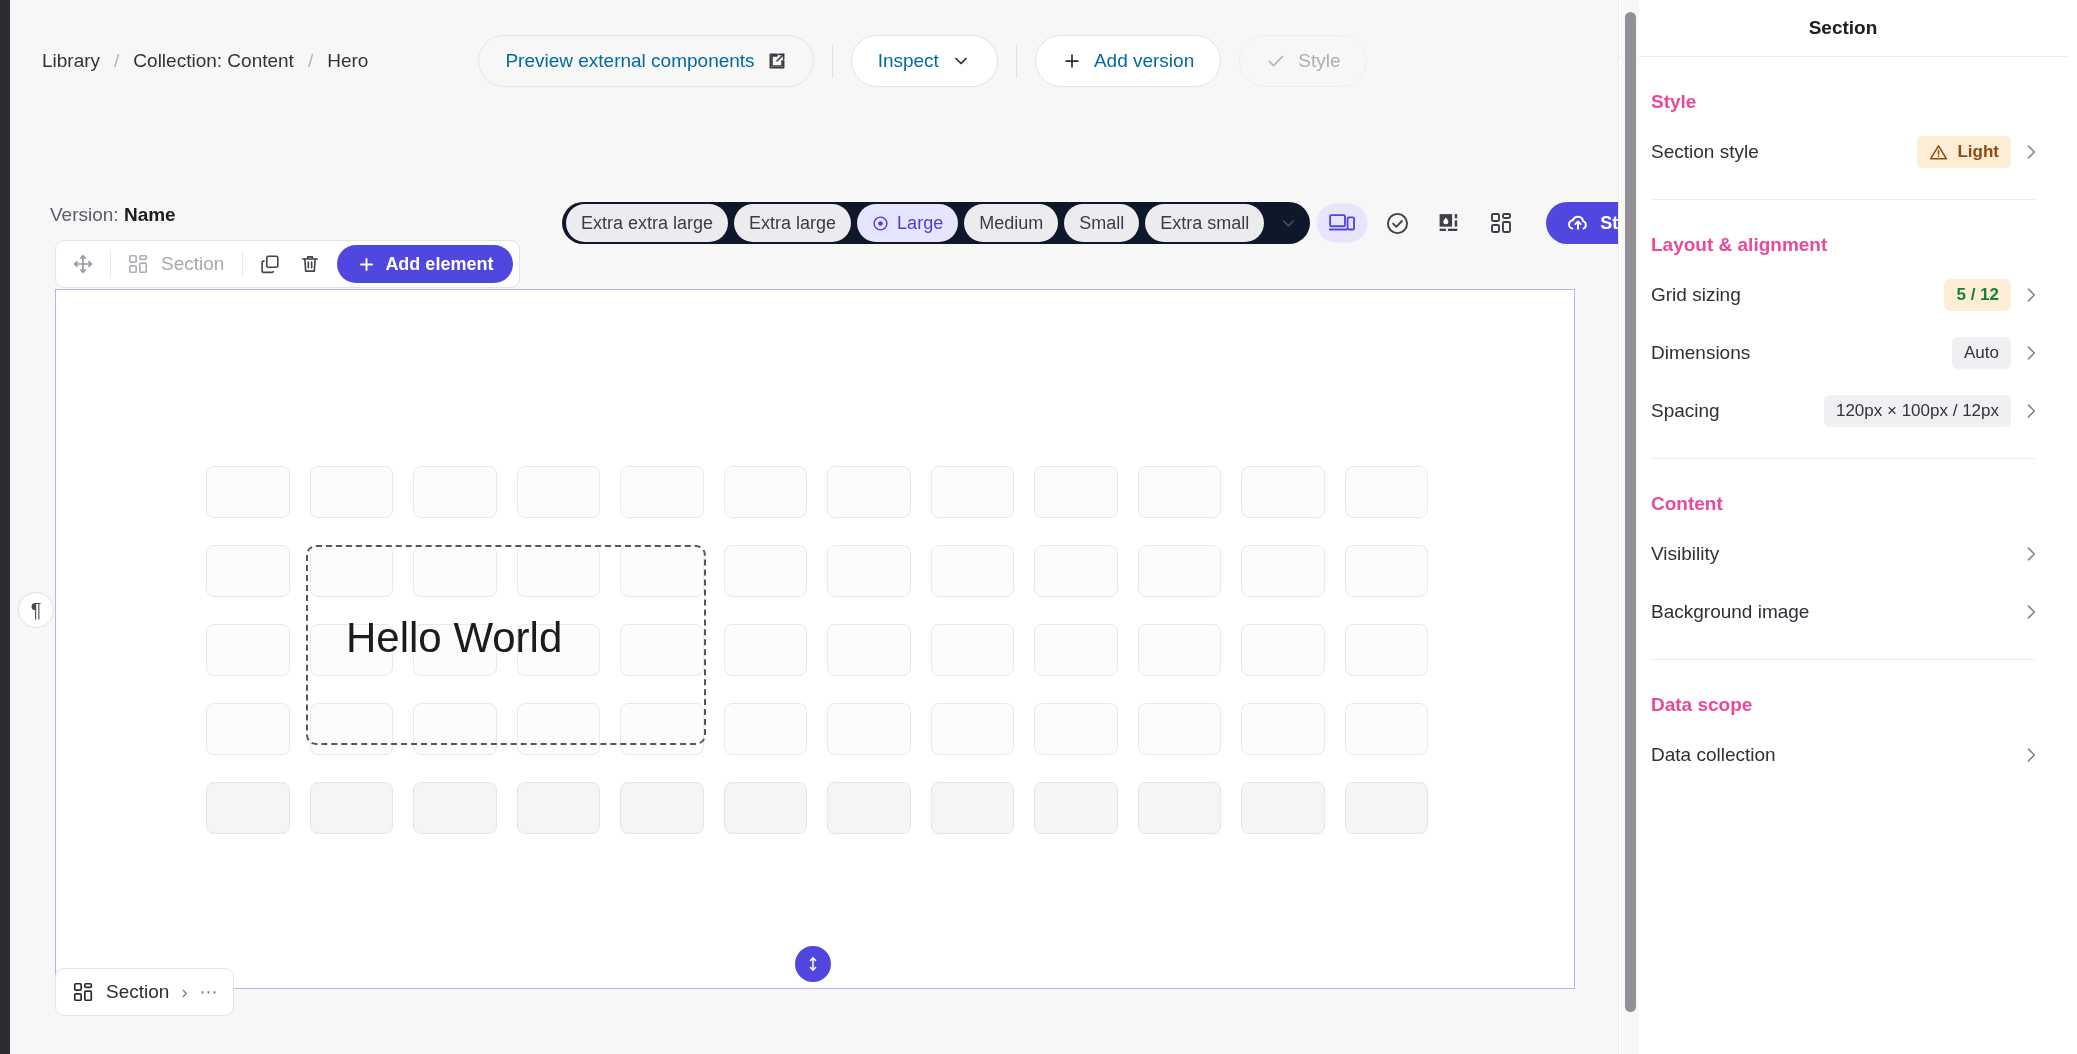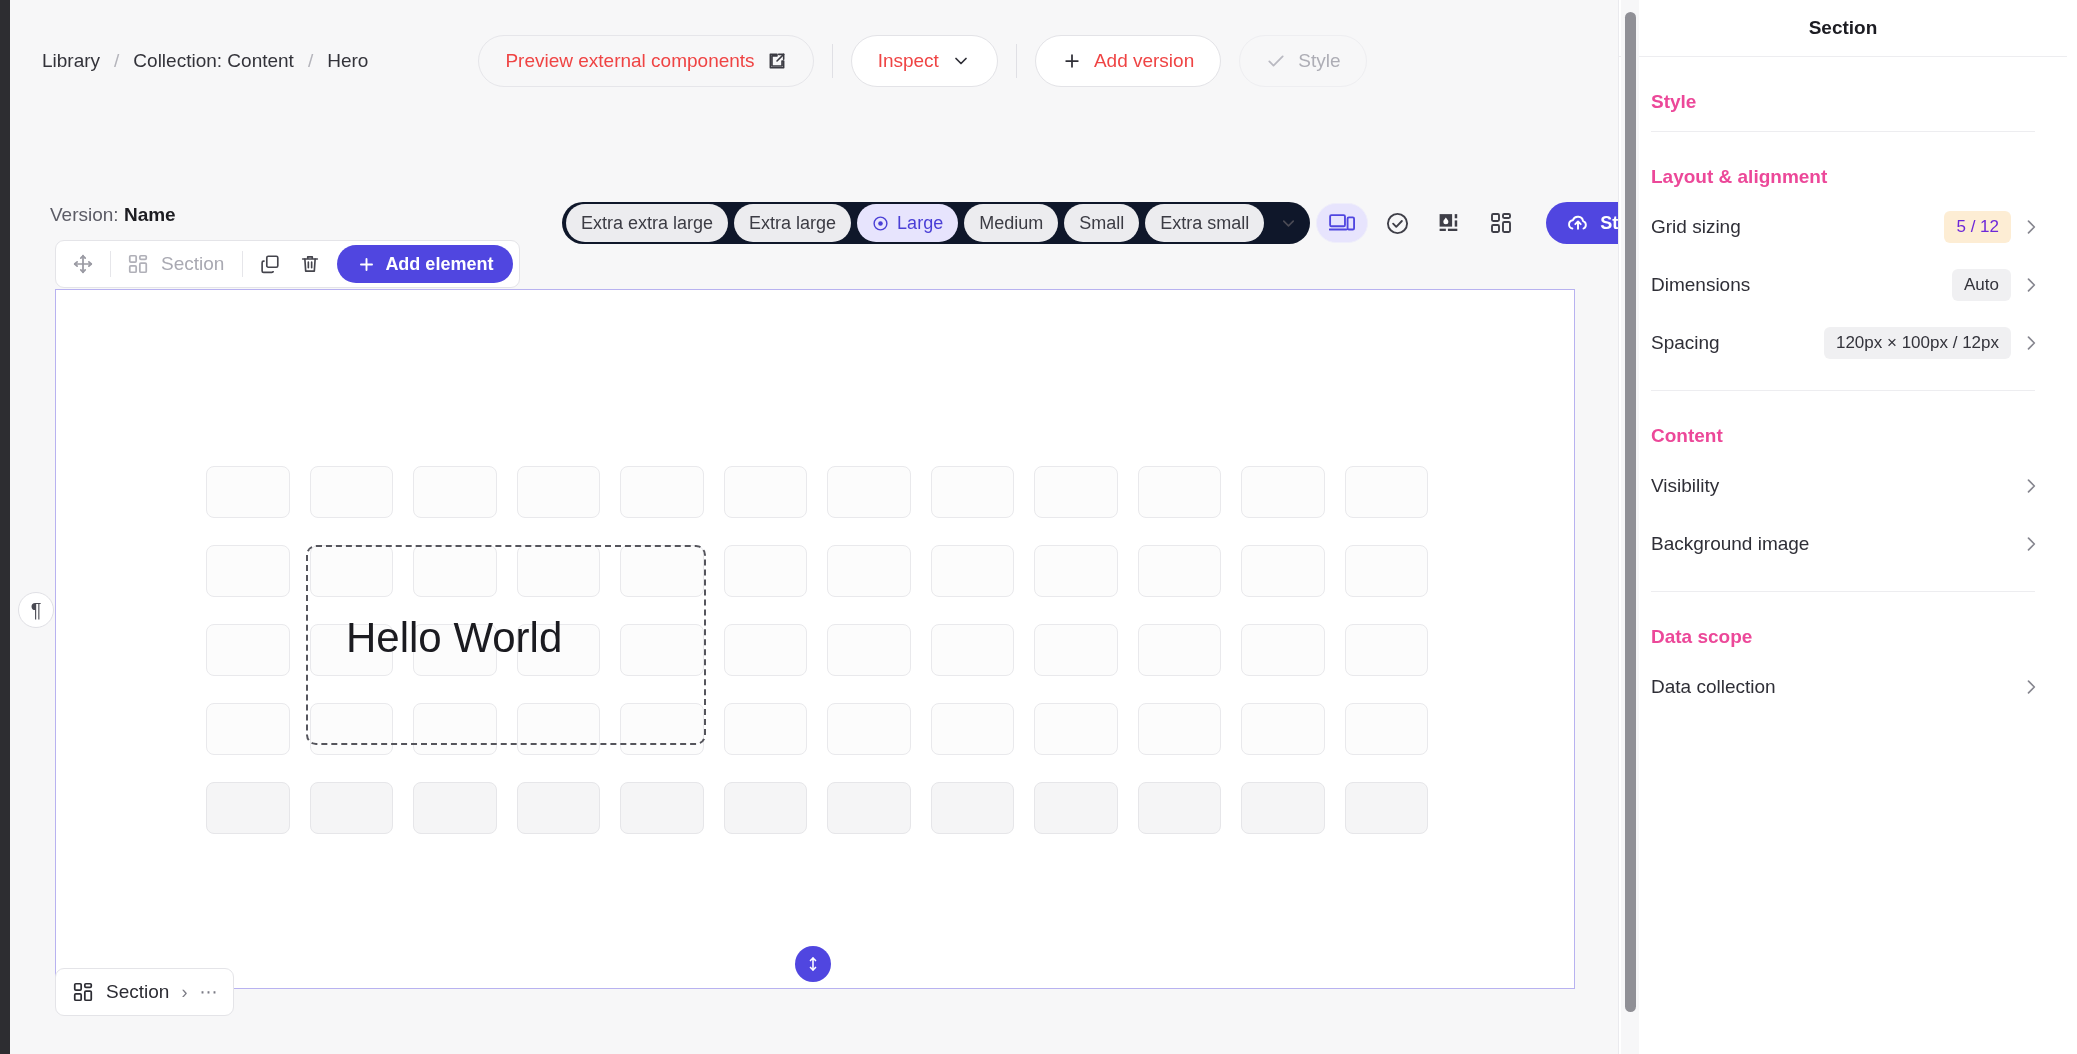--- a/index.html
+++ b/index.html
@@ -59,21 +59,21 @@
     margin-left: 110px;
   }
   .btn {
     display: inline-flex;
     align-items: center;
     justify-content: center;
     gap: 12px;
     height: 52px;
     border-radius: 26px;
     font-size: 19px;
-    color: #ef4444;
+    color: #0369a1;
     background: #ffffff;
     border: 1px solid #e3e3e7;
     padding: 0 26px;
     cursor: pointer;
     white-space: nowrap;
   }
   .btn.ghost { background: #f7f7f8; border-color: #e6e6ea; }
   .btn.quiet { color: #adadb5; border-color: #eeeef1; background: #f7f7f8; }
   .divider-v {
     width: 1px; height: 34px;
@@ -386,21 +386,21 @@
     display: inline-flex;
     align-items: center;
     gap: 9px;
     height: 32px;
     padding: 0 12px;
     border-radius: 6px;
     font-size: 17px;
     white-space: nowrap;
   }
   .pill.warn { background: #fdedd4; color: #8a4b14; font-weight: 700; }
-  .pill.amber { background: #fdedd4; color: #6d28d9; font-weight: 400; }
+  .pill.amber { background: #fdedd4; color: #15803d; font-weight: 700; }
   .pill.neutral { background: #f0f0f2; color: #33333b; font-weight: 400; }
   .chev { color: #86868f; display: inline-flex; align-items: center; }
   .hr { height: 1px; background: #ededf0; margin: 18px 10px 0 10px; }
 </style>
 </head>
 <body>
 
 <div class="app">
 
   <div class="left-rail"></div>
@@ -689,20 +689,37 @@
 
     <div class="scrollbar">
       <div class="scroll-thumb"></div>
     </div>
   </div>
 
   <div class="panel">
     <div class="panel-head">Section</div>
     <div class="panel-body" id="panel-root">
         <div class="grp-title">Style</div>
+        <div class="row">
+          <span class="lbl">Section style</span>
+          <span class="pill warn">
+            <span class="icon">
+              <svg width="19" height="19" viewBox="0 0 24 24" fill="none" stroke="#8a4b14" stroke-width="1.9" stroke-linecap="round" stroke-linejoin="round">
+                <path d="M12 3.6L22 20H2z"></path>
+                <path d="M12 9.6v4.6M12 16.8v.1"></path>
+              </svg>
+            </span>
+            <span>Light</span>
+          </span>
+          <span class="chev">
+            <svg width="20" height="20" viewBox="0 0 24 24" fill="none" stroke="#86868f" stroke-width="2" stroke-linecap="round" stroke-linejoin="round">
+              <path d="M9 5l7 7-7 7"></path>
+            </svg>
+          </span>
+        </div>
         <div class="hr"></div>
         <div class="grp-title">Layout &amp; alignment</div>
         <div class="row">
           <span class="lbl">Grid sizing</span>
           <span class="pill amber">
             <span>5 / 12</span>
           </span>
           <span class="chev">
             <svg width="20" height="20" viewBox="0 0 24 24" fill="none" stroke="#86868f" stroke-width="2" stroke-linecap="round" stroke-linejoin="round">
               <path d="M9 5l7 7-7 7"></path>

